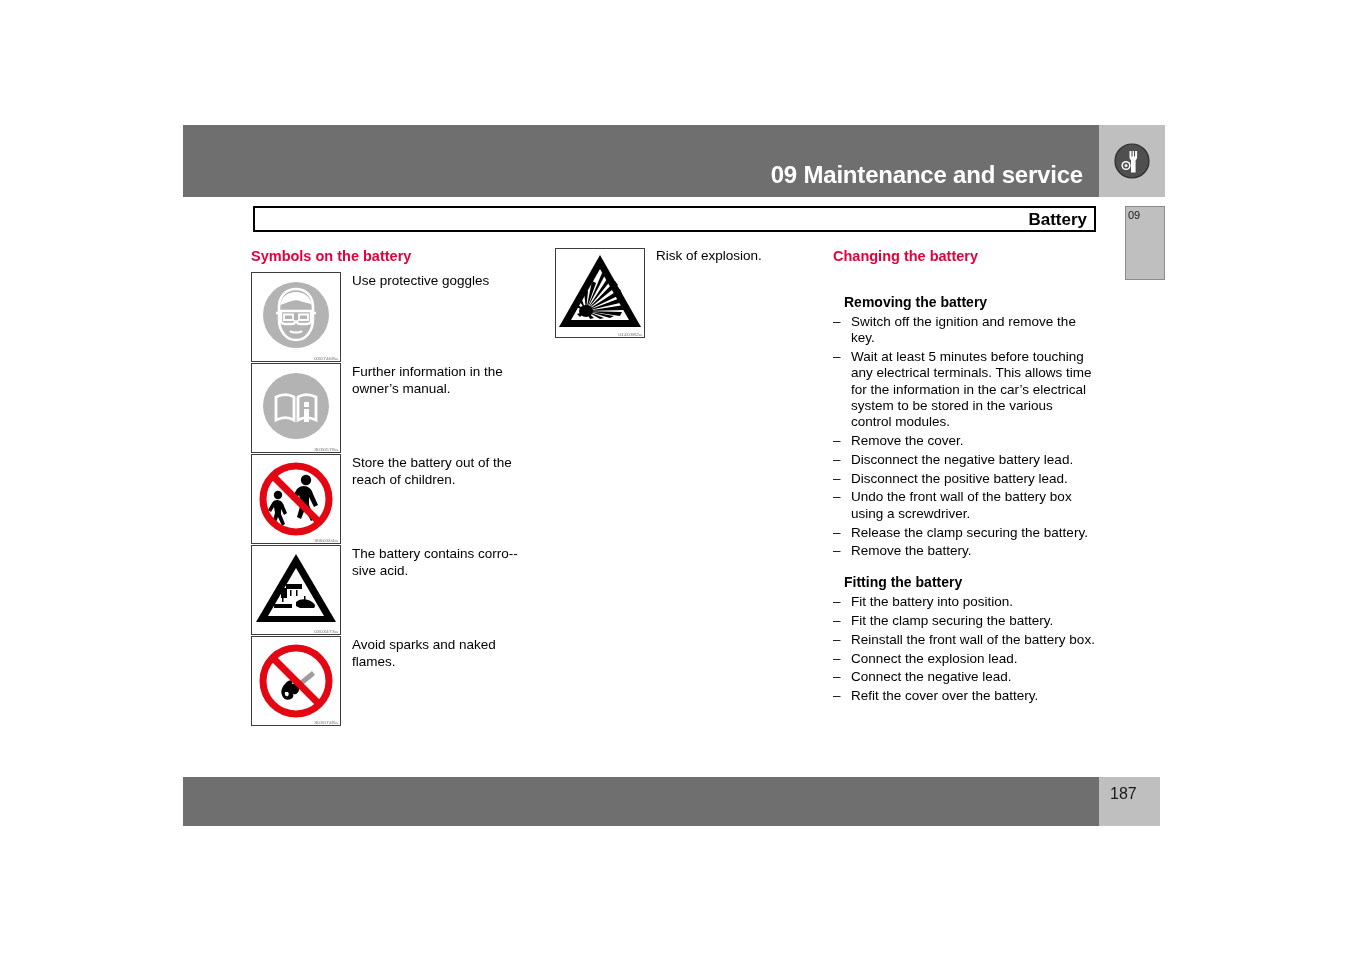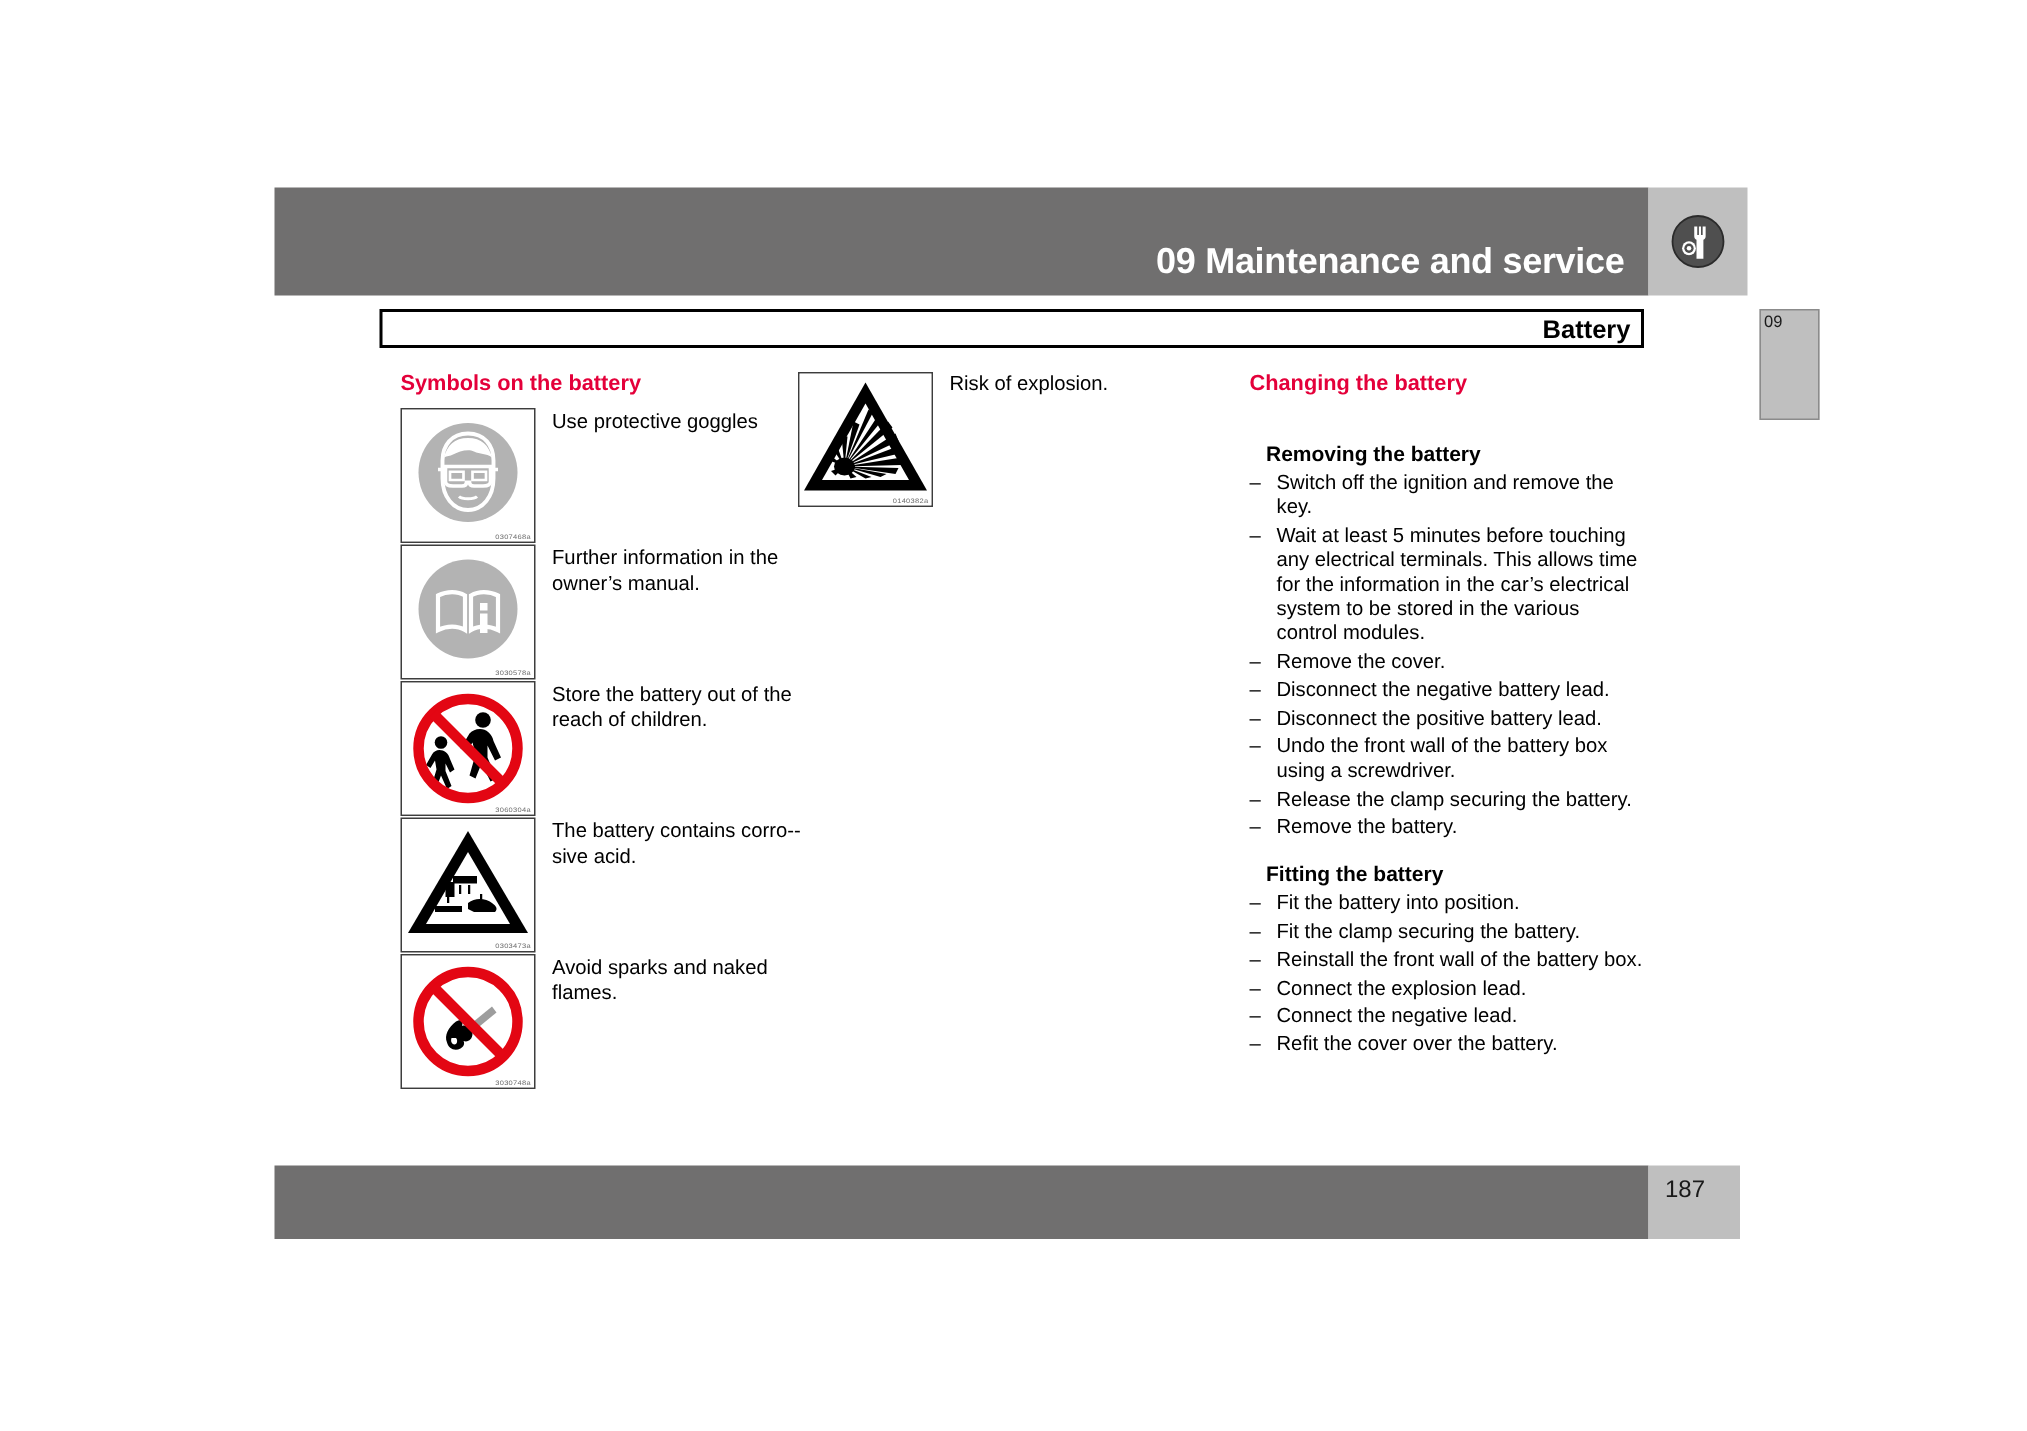--- a/index.html
+++ b/index.html
@@ -78,21 +78,21 @@
     top: 2px;
     font-size: 17px;
     font-weight: bold;
     line-height: 20px;
     white-space: nowrap;
   }
 
   
   .chapter-tab {
     position: absolute;
-    left: 1173px;
+    left: 1125px;
     top: 206px;
     width: 40px;
     height: 74px;
     background: #bfbfbf;
     border: 1px solid #8b8b8b;
     box-sizing: border-box;
   }
   .chapter-tab-label {
     position: absolute;
     left: 2px;
@@ -101,22 +101,22 @@
     line-height: 12px;
     color: #1a1a1a;
   }
 
   
   .col {
     position: absolute;
     top: 248px;
     width: 265px;
   }
-  .col-left   { left: 267px; }
-  .col-mid    { left: 532px; }
+  .col-left   { left: 251px; }
+  .col-mid    { left: 555px; }
   .col-right  { left: 833px; width: 262px; }
 
   .h-pink {
     color: #e4003a;
     font-size: 14.5px;
     font-weight: bold;
     line-height: 17px;
     margin: 0 0 7px 0;
   }
   .h-bold {

